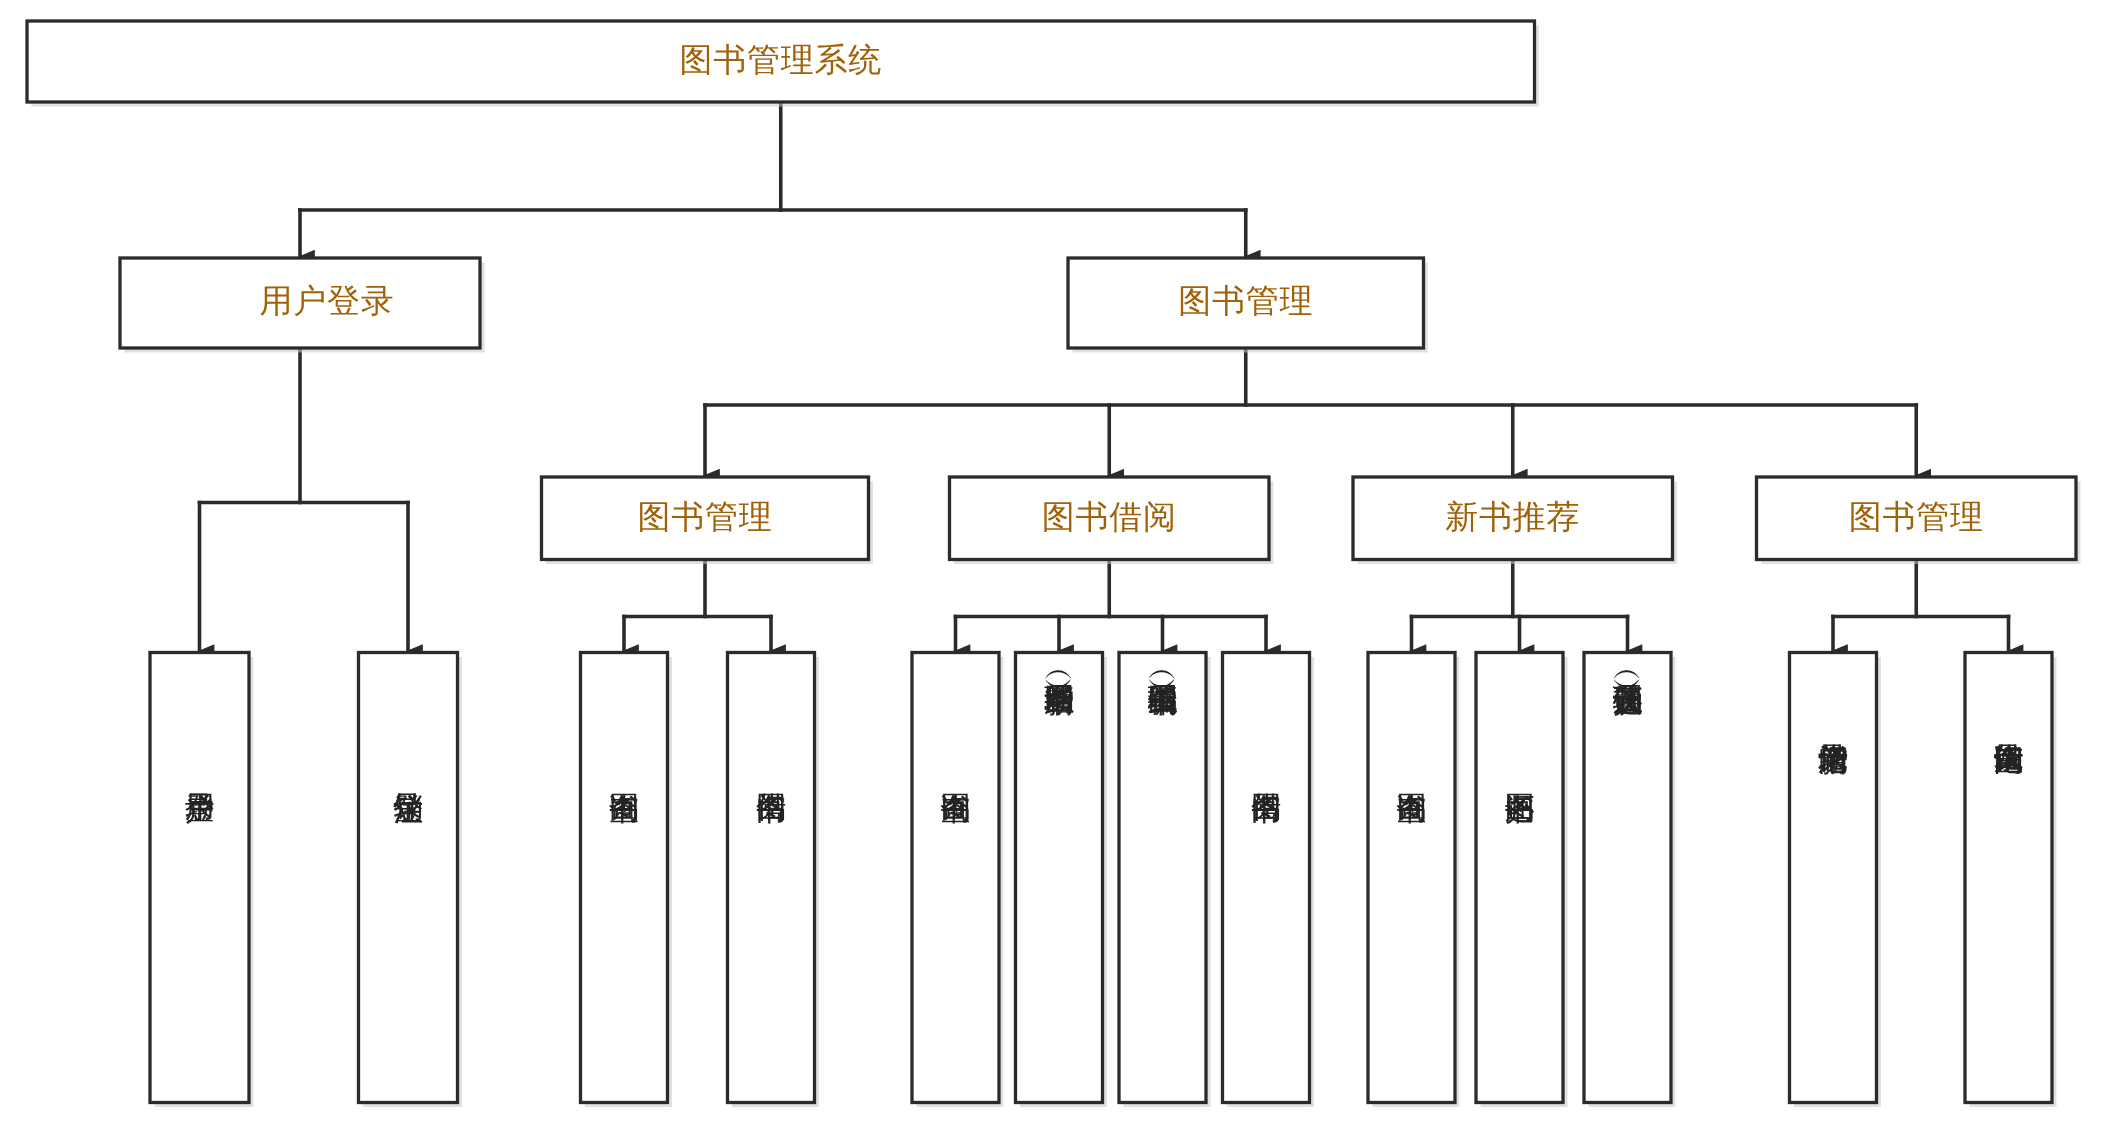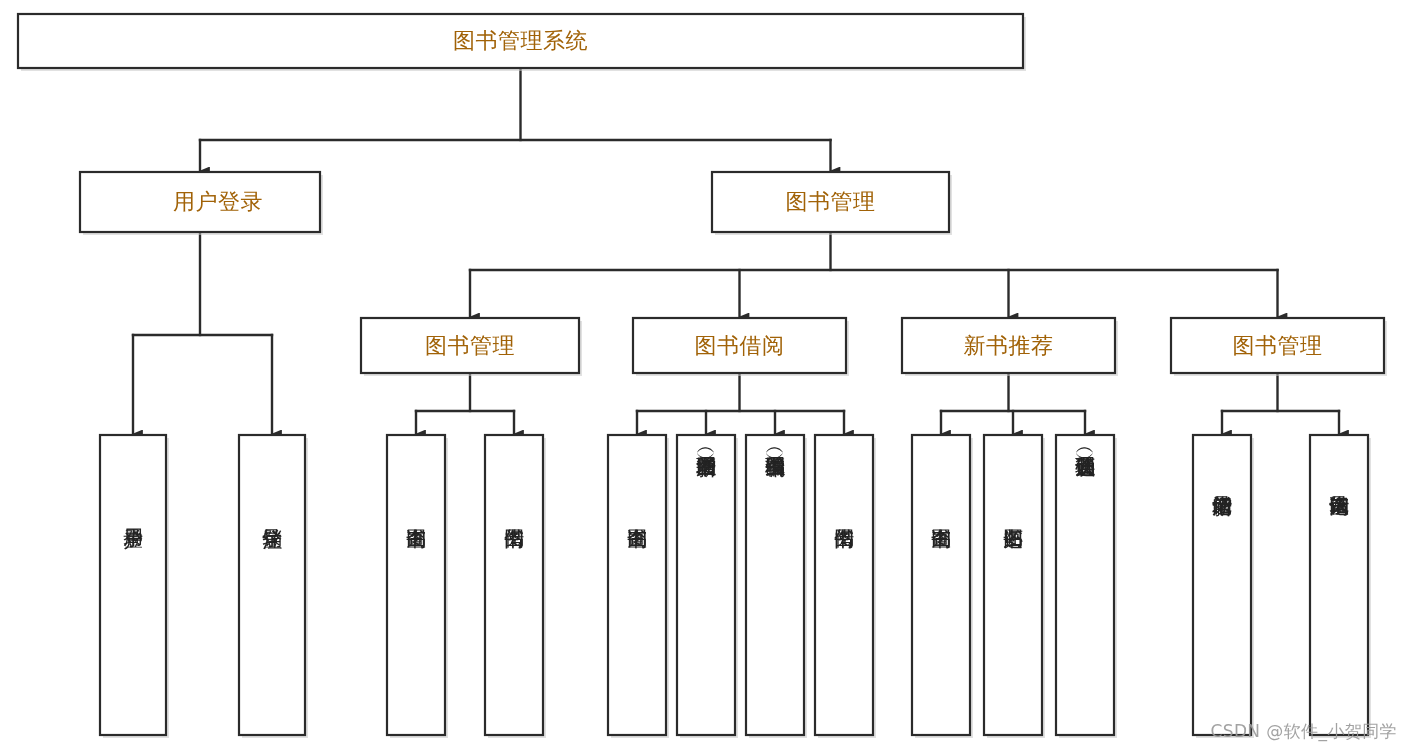--- a/index.html
+++ b/index.html
@@ -242,14 +242,13 @@
       <div class="node-label-v" style="left: 1193px; top: 480px; width: 58px; height: 255px;">
         <span>新增借阅记录</span>
       </div>
       <div class="hit-layer" title="新增借阅记录" style="left: 1193px; top: 435px; width: 58px; height: 300px;"></div>
       <div class="node-label-v" style="left: 1310px; top: 480px; width: 58px; height: 255px;">
         <span>查询借阅记录</span>
       </div>
       <div class="hit-layer" title="查询借阅记录" style="left: 1310px; top: 435px; width: 58px; height: 300px;"></div>
     </div>
 
-  <div class="watermark">CSDN @软件_小贺同学</div>
 </div>
 
 </body></html>

